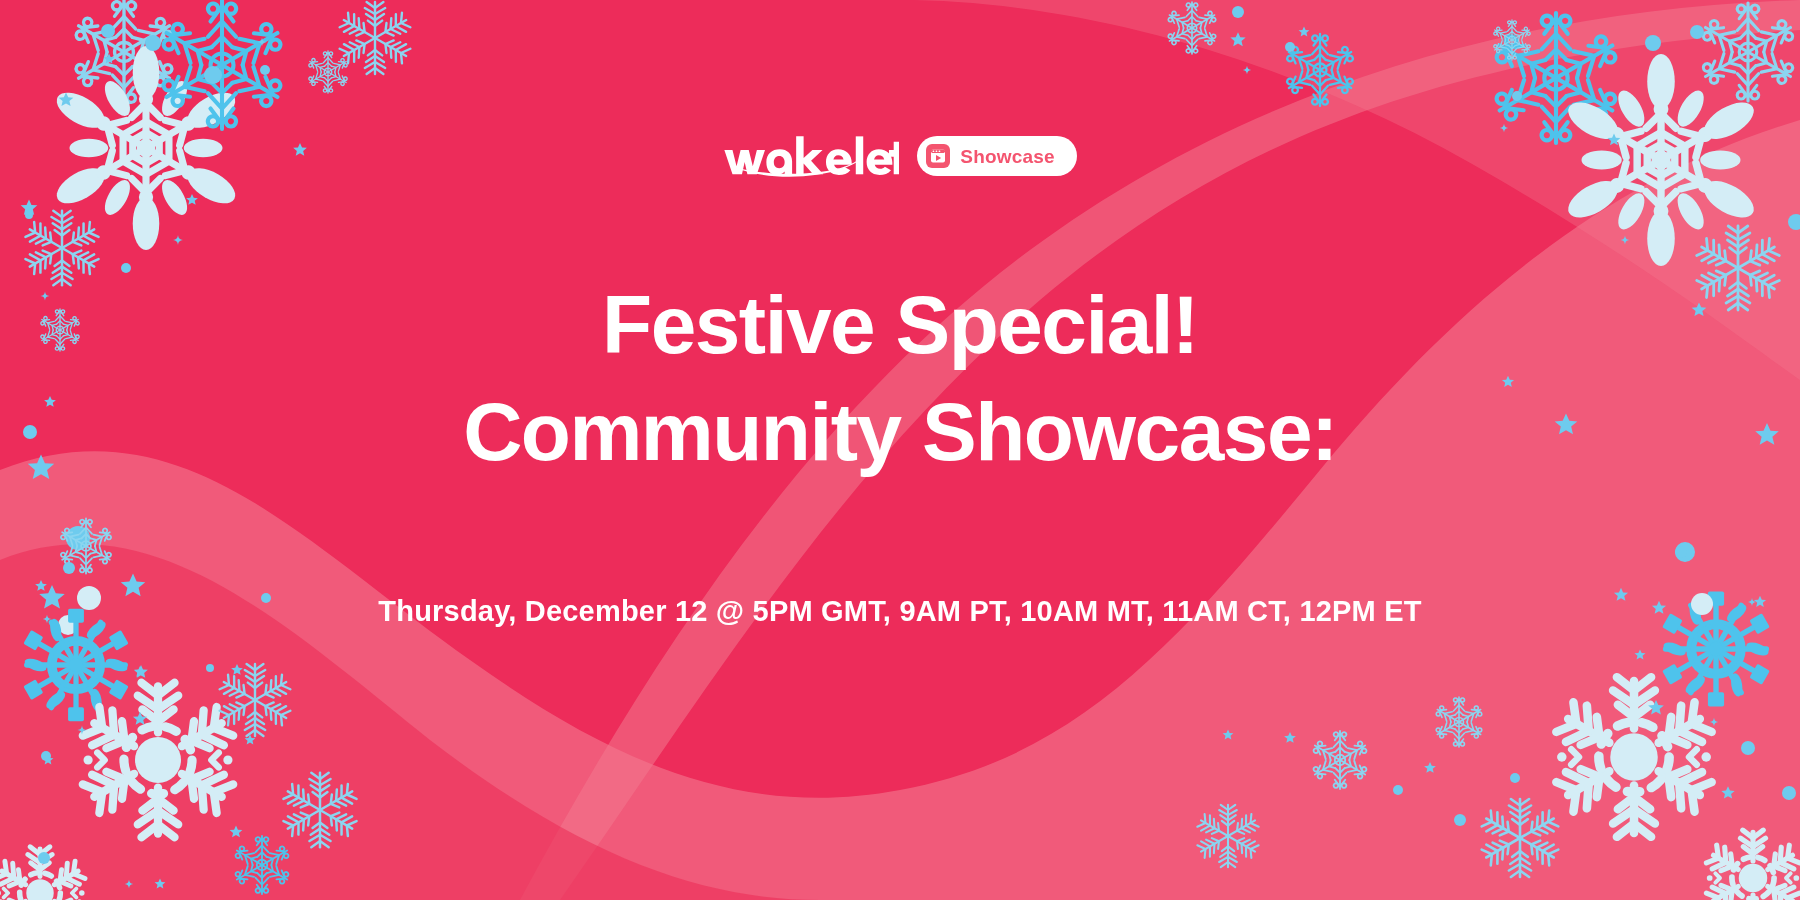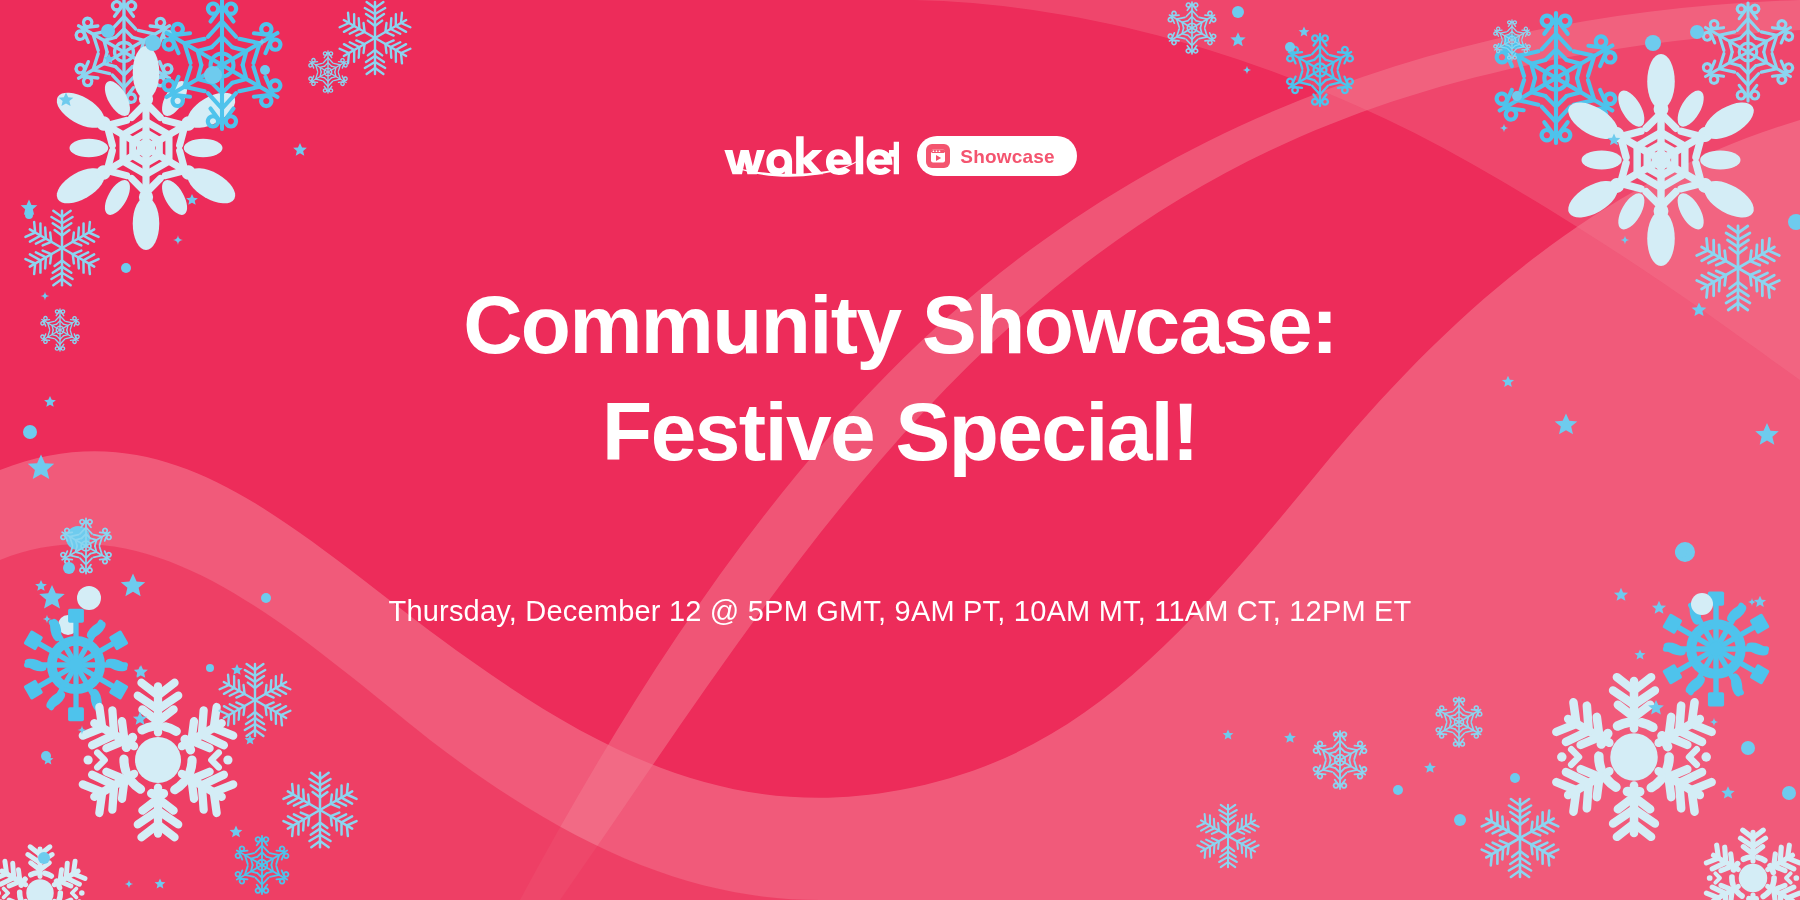--- a/index.html
+++ b/index.html
@@ -79,21 +79,21 @@
     line-height:1.3;
     letter-spacing:-1.5px;
   }
   .headline .hl-line { display:block; }
 
   
   .date-line {
     margin-top:110px;
     color:#FFFFFF;
     font-size:29px;
-    font-weight:normal;
+    font-weight:bold;
     letter-spacing:0.2px;
     white-space:nowrap;
   }
 </style>
 </head>
 <body>
 
 <div id="banner">
 
   <svg id="bg-waves" viewBox="0 0 1800 900" preserveAspectRatio="none" aria-hidden="true">
@@ -626,20 +626,20 @@
           <rect x="7.6" y="7.5" width="1.7" height="1.6" rx="0.6" fill="#FFFFFF"></rect>
           <rect x="10.6" y="7.5" width="1.7" height="1.6" rx="0.6" fill="#FFFFFF"></rect>
           <rect x="13.6" y="7.5" width="1.7" height="1.6" rx="0.6" fill="#FFFFFF"></rect>
           <path d="M11,12 L16.2,15 L11,18 Z" fill="#F4546F"></path>
         </svg>
         <span class="badge-label">Showcase</span>
       </div>
     </div>
 
     <h1 class="headline">
+      <span class="hl-line">Festive Special!</span>
       <span class="hl-line">Community Showcase:</span>
-      <span class="hl-line">Festive Special!</span>
     </h1>
 
     <div class="date-line">Thursday, December 12 @ 5PM GMT, 9AM PT, 10AM MT, 11AM CT, 12PM ET</div>
 
   </div>
 </div>
 
 </body></html>

